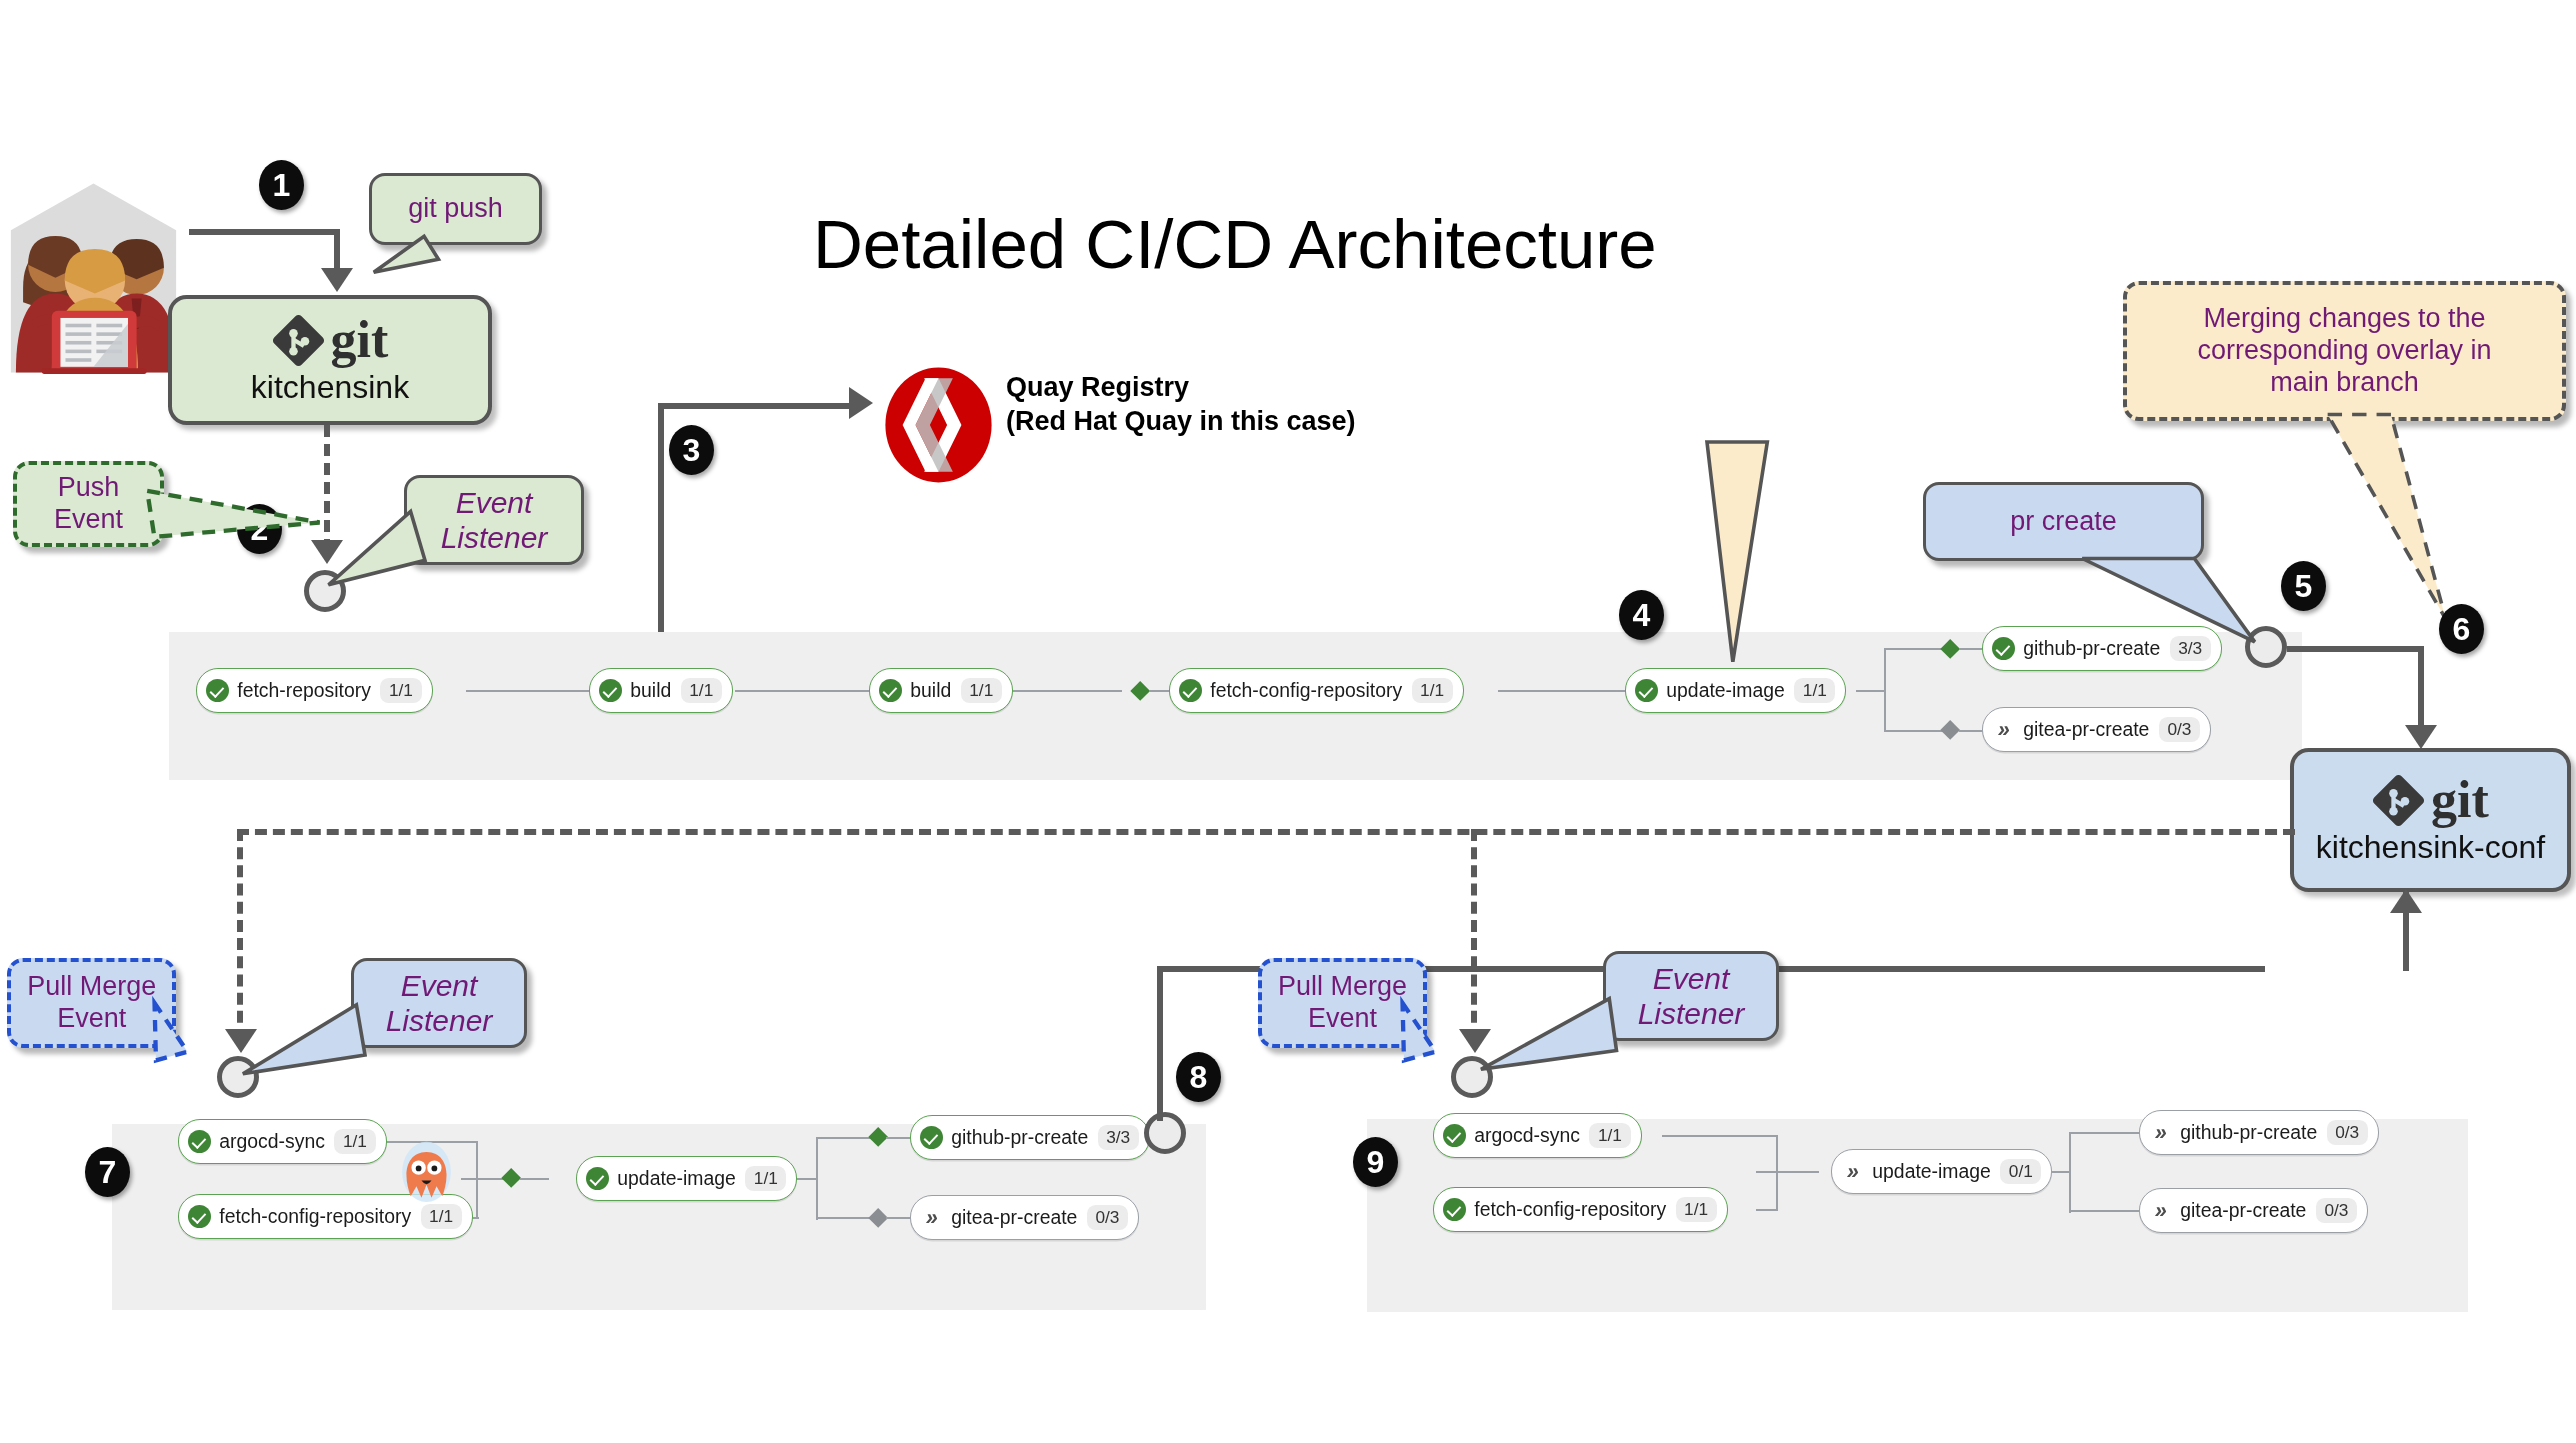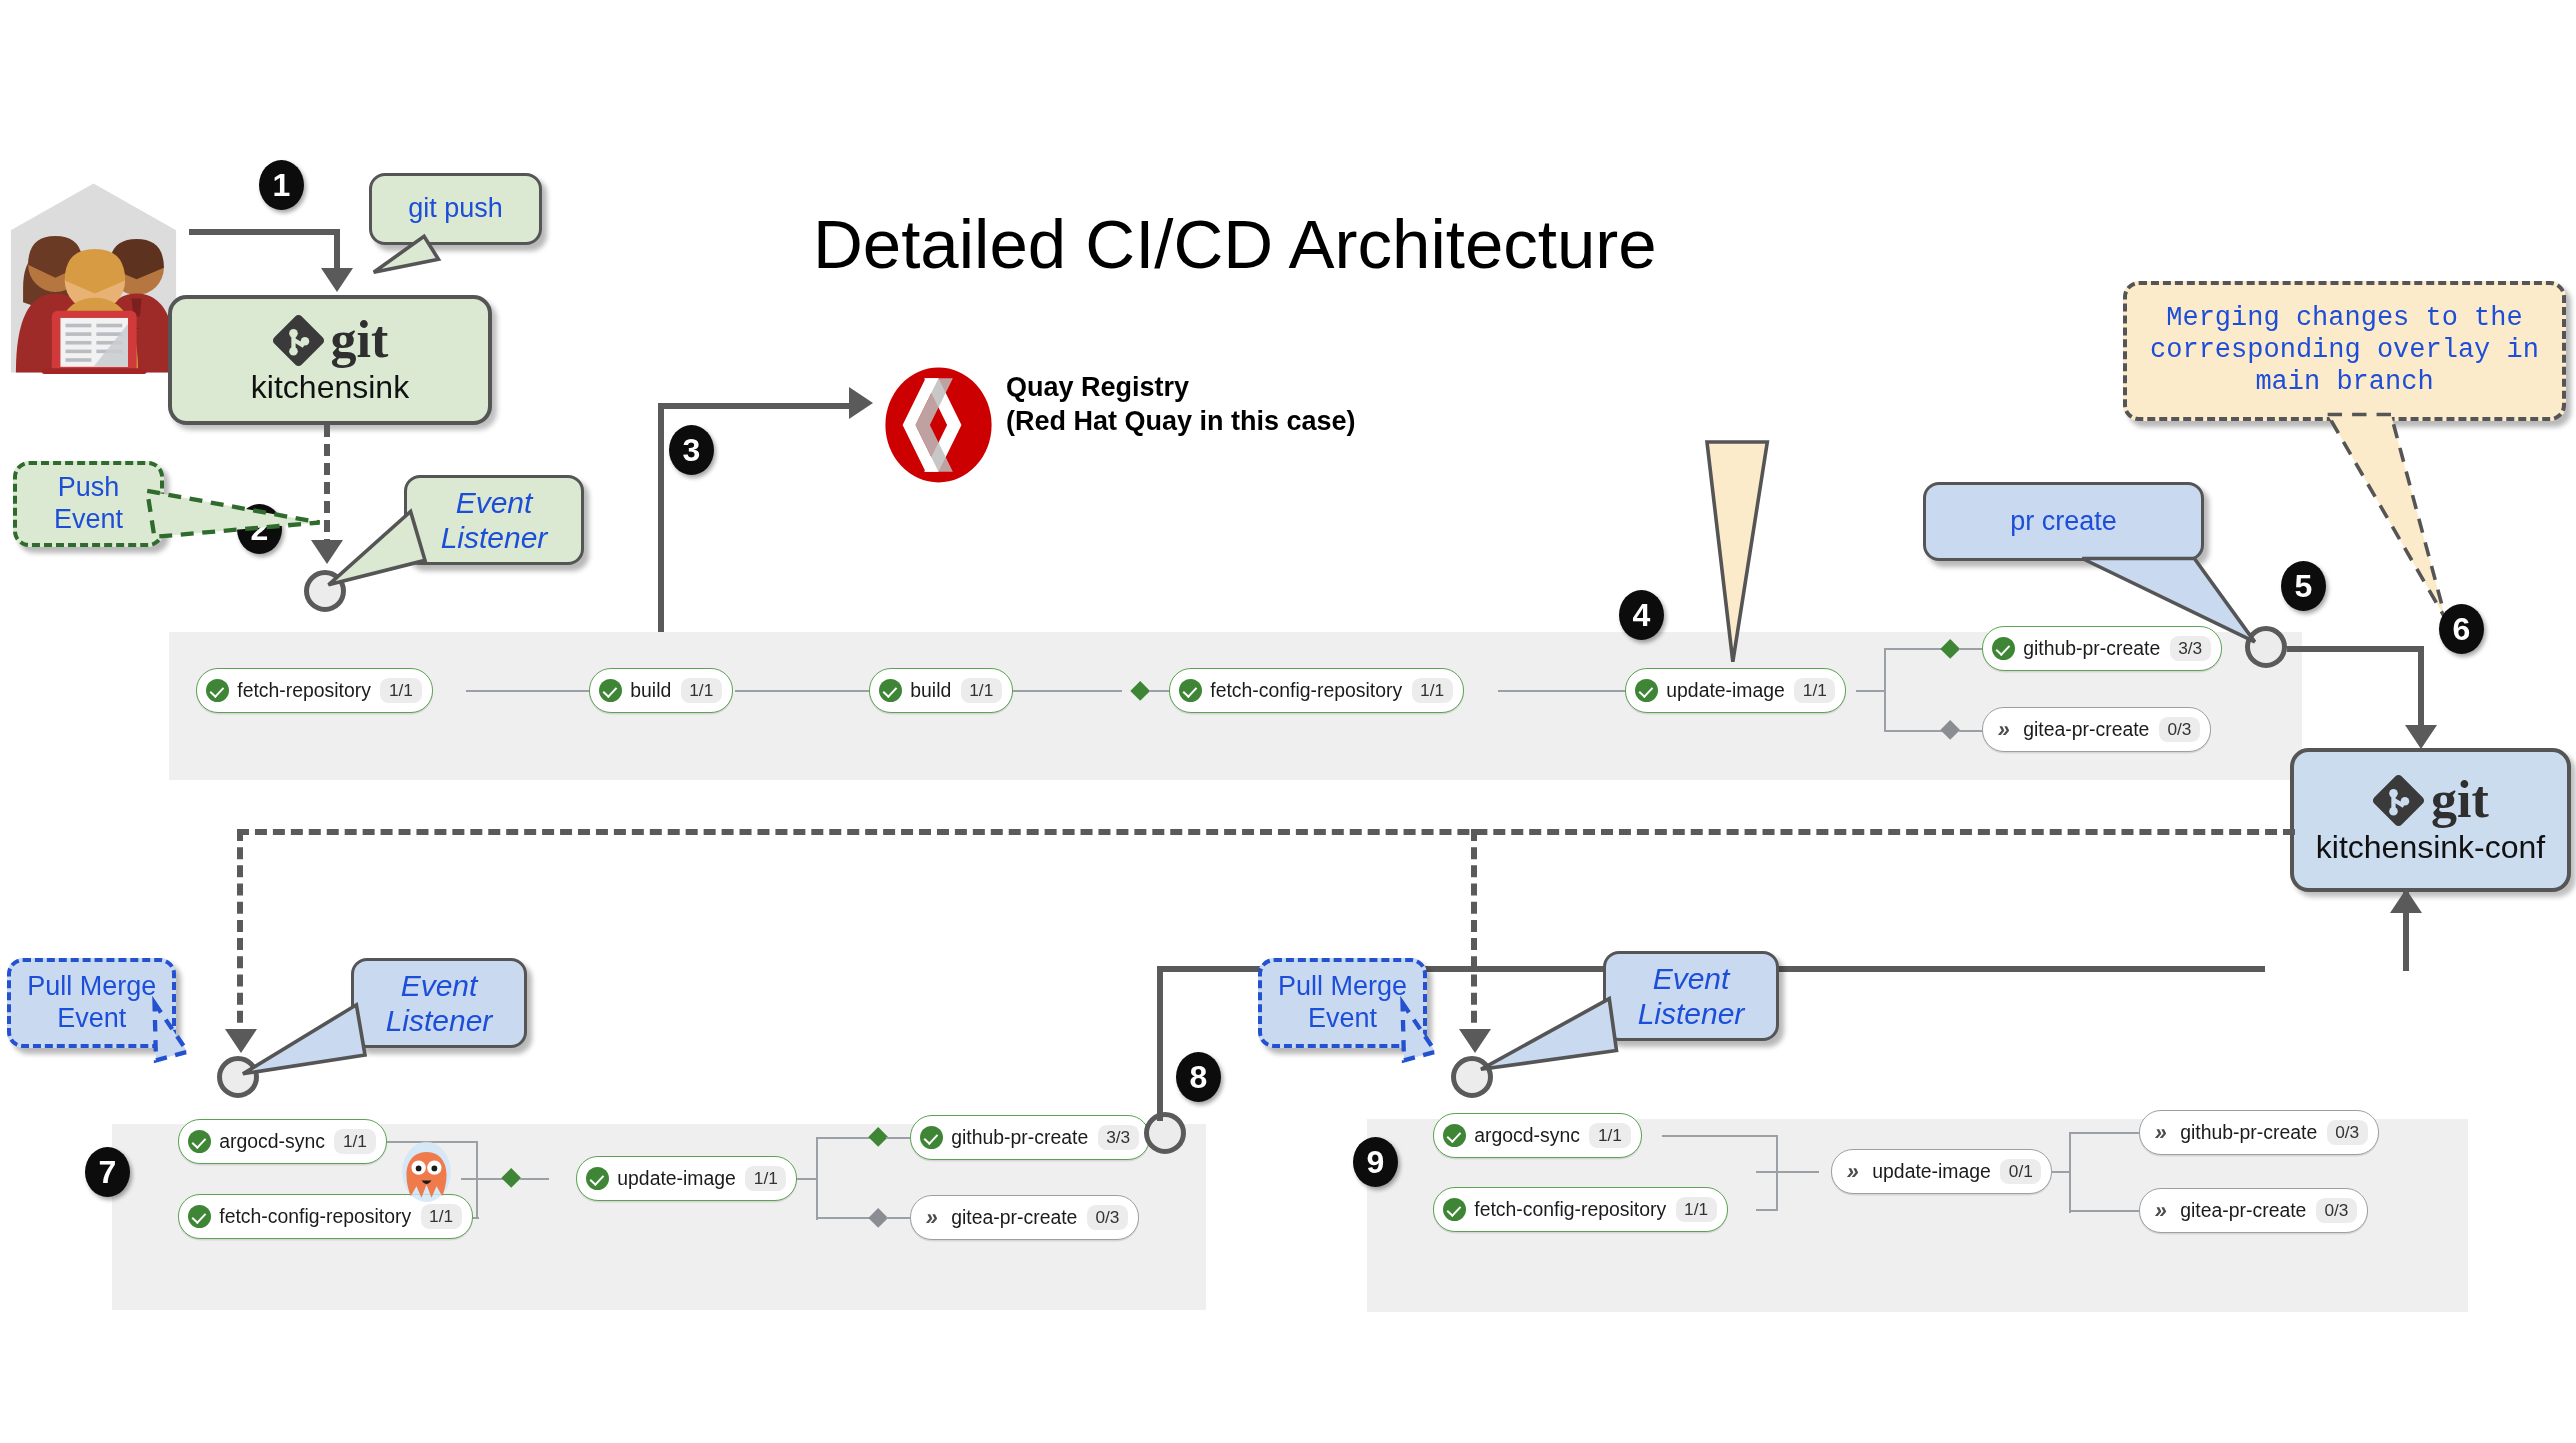--- a/index.html
+++ b/index.html
@@ -65,22 +65,22 @@
 
   
   .callout{position:absolute;box-sizing:border-box;border-radius:16px;
         display:flex;align-items:center;justify-content:center;text-align:center;
         padding:10px 14.4px;box-shadow:5px 5.8px 5px rgba(0,0,0,.28);}
   .callout.green{background:#dbe8d2;border:3.6px solid #555;}
   .callout.green-dash{background:#dbe8d2;border:4.3px dashed #2f6b2c;}
   .callout.blue{background:#c9d9f0;border:3.6px solid #555;}
   .callout.blue-dash{background:#c9d9f0;border:4.3px dashed #2451cf;}
   .callout.cream{background:#fcebcb;border:3.6px solid #555;}
-  .callout.cream-dash{background:#fcebcb;border:4.3px dashed #555;font-family:Liberation Mono, monospace;}
-  .callout span{font-size:27px;color:#1d4ed8;line-height:1.18;}
+  .callout.cream-dash{background:#fcebcb;border:4.3px dashed #555;}
+  .callout span{font-size:27px;color:#701a75;line-height:1.18;}
   .callout.ital span{font-style:italic;font-size:30px;}
 
   
   .tailsvg{position:absolute;overflow:visible;pointer-events:none;}
 
   
   .gitbox{position:absolute;box-sizing:border-box;border-radius:18.7px;
         border:4.3px solid #555;display:flex;flex-direction:column;
         align-items:center;justify-content:center;
         box-shadow:4.3px 5px 5.8px rgba(0,0,0,.25);}

